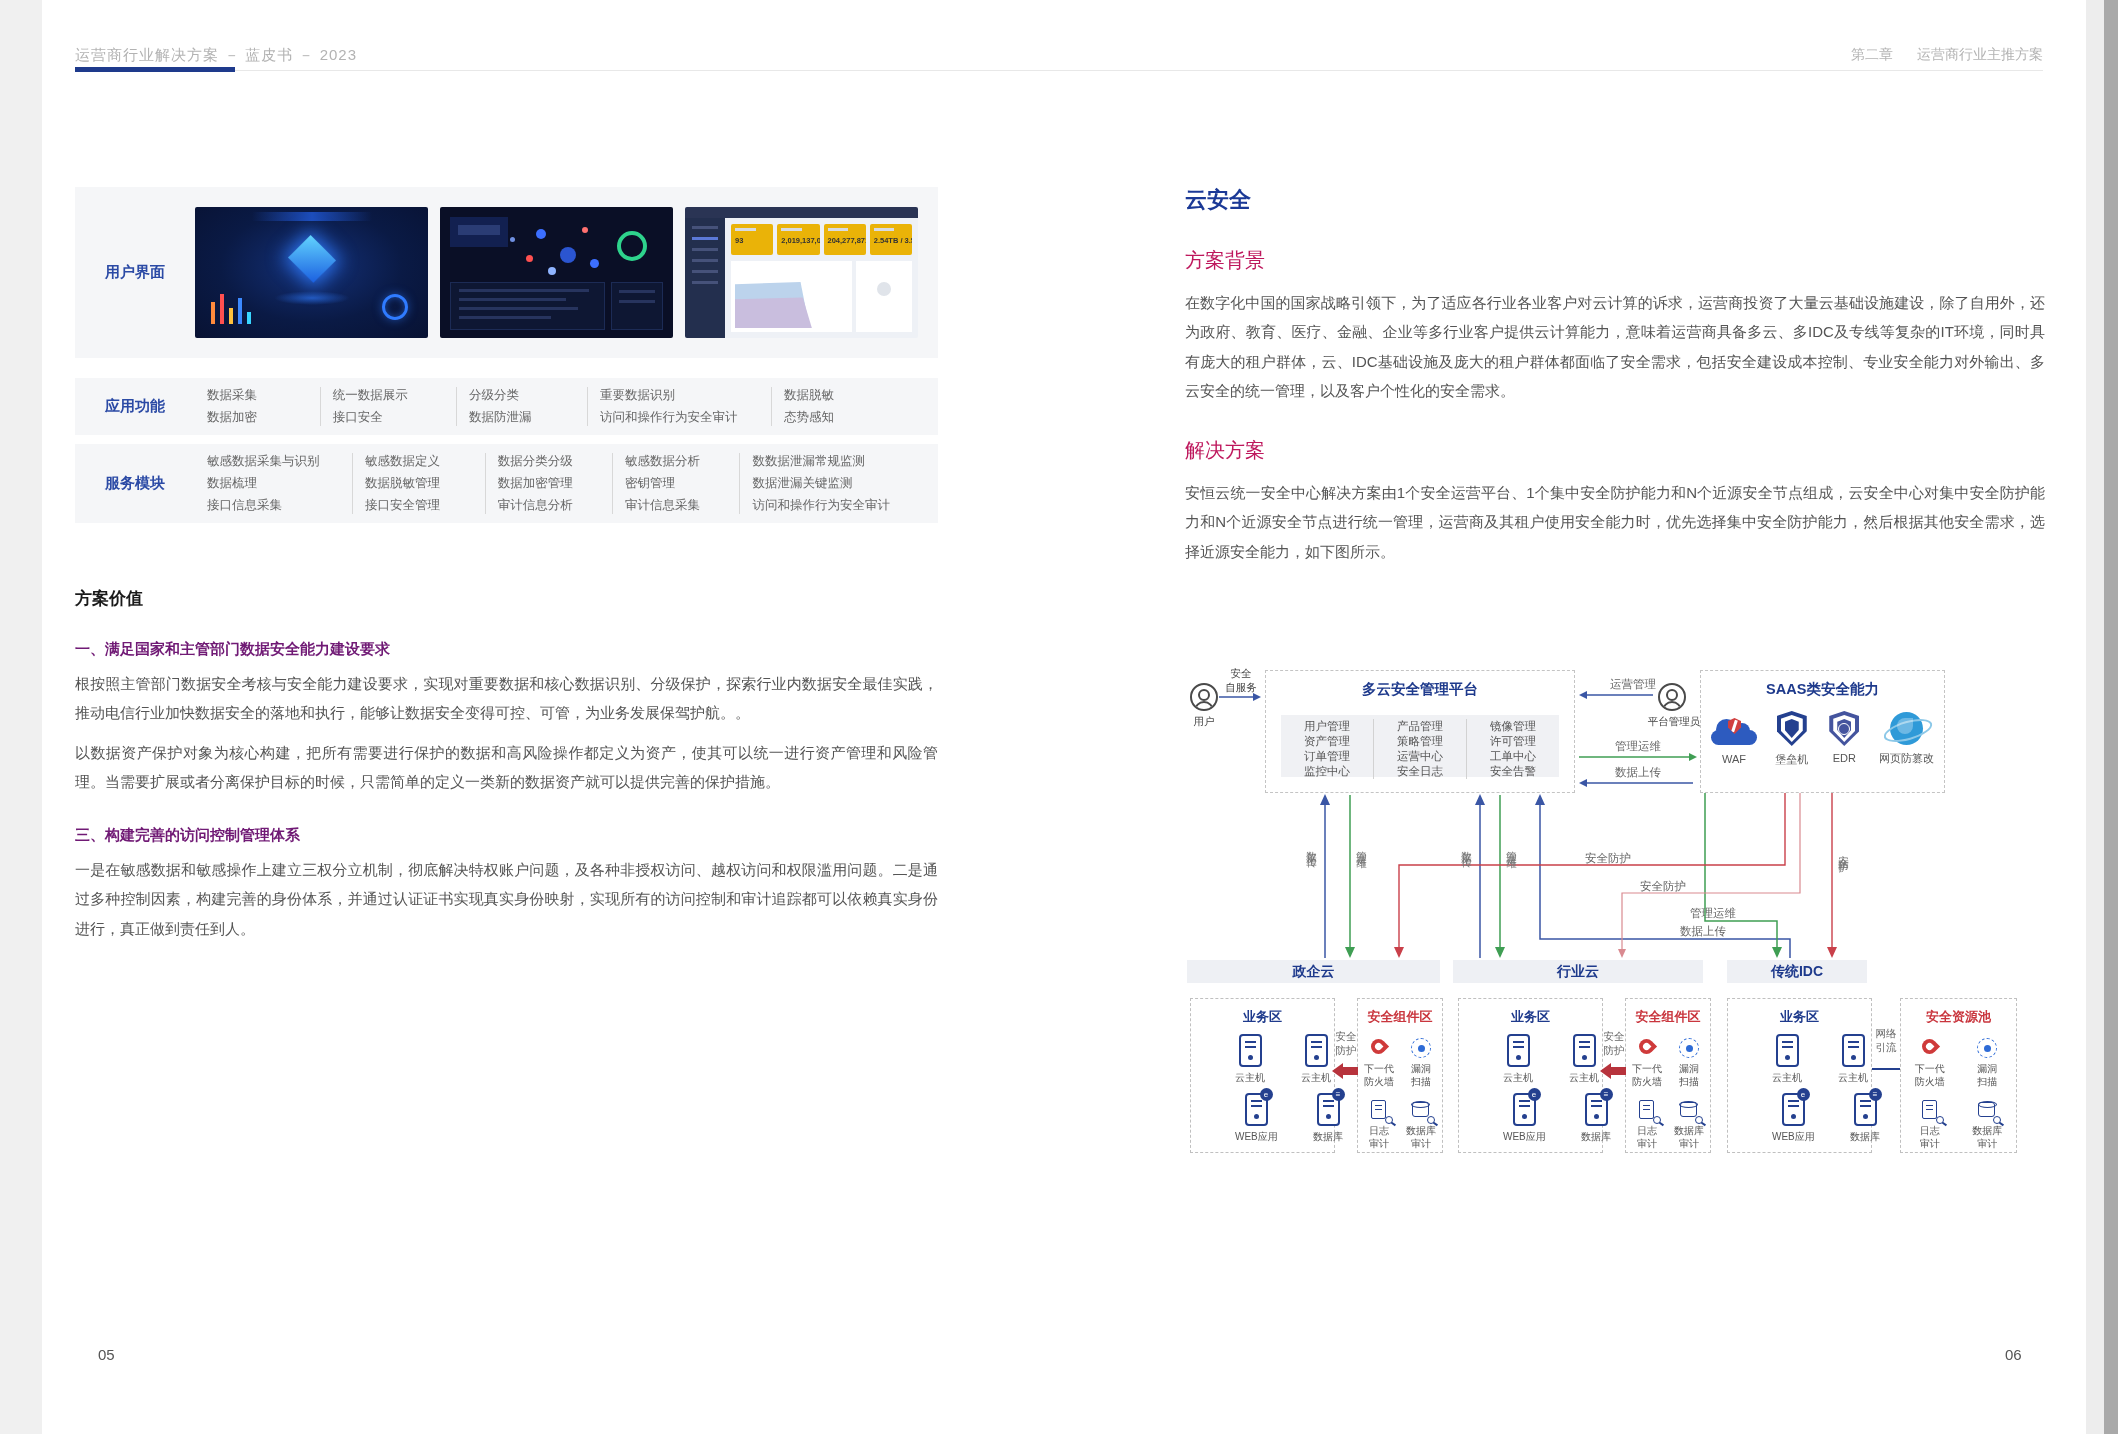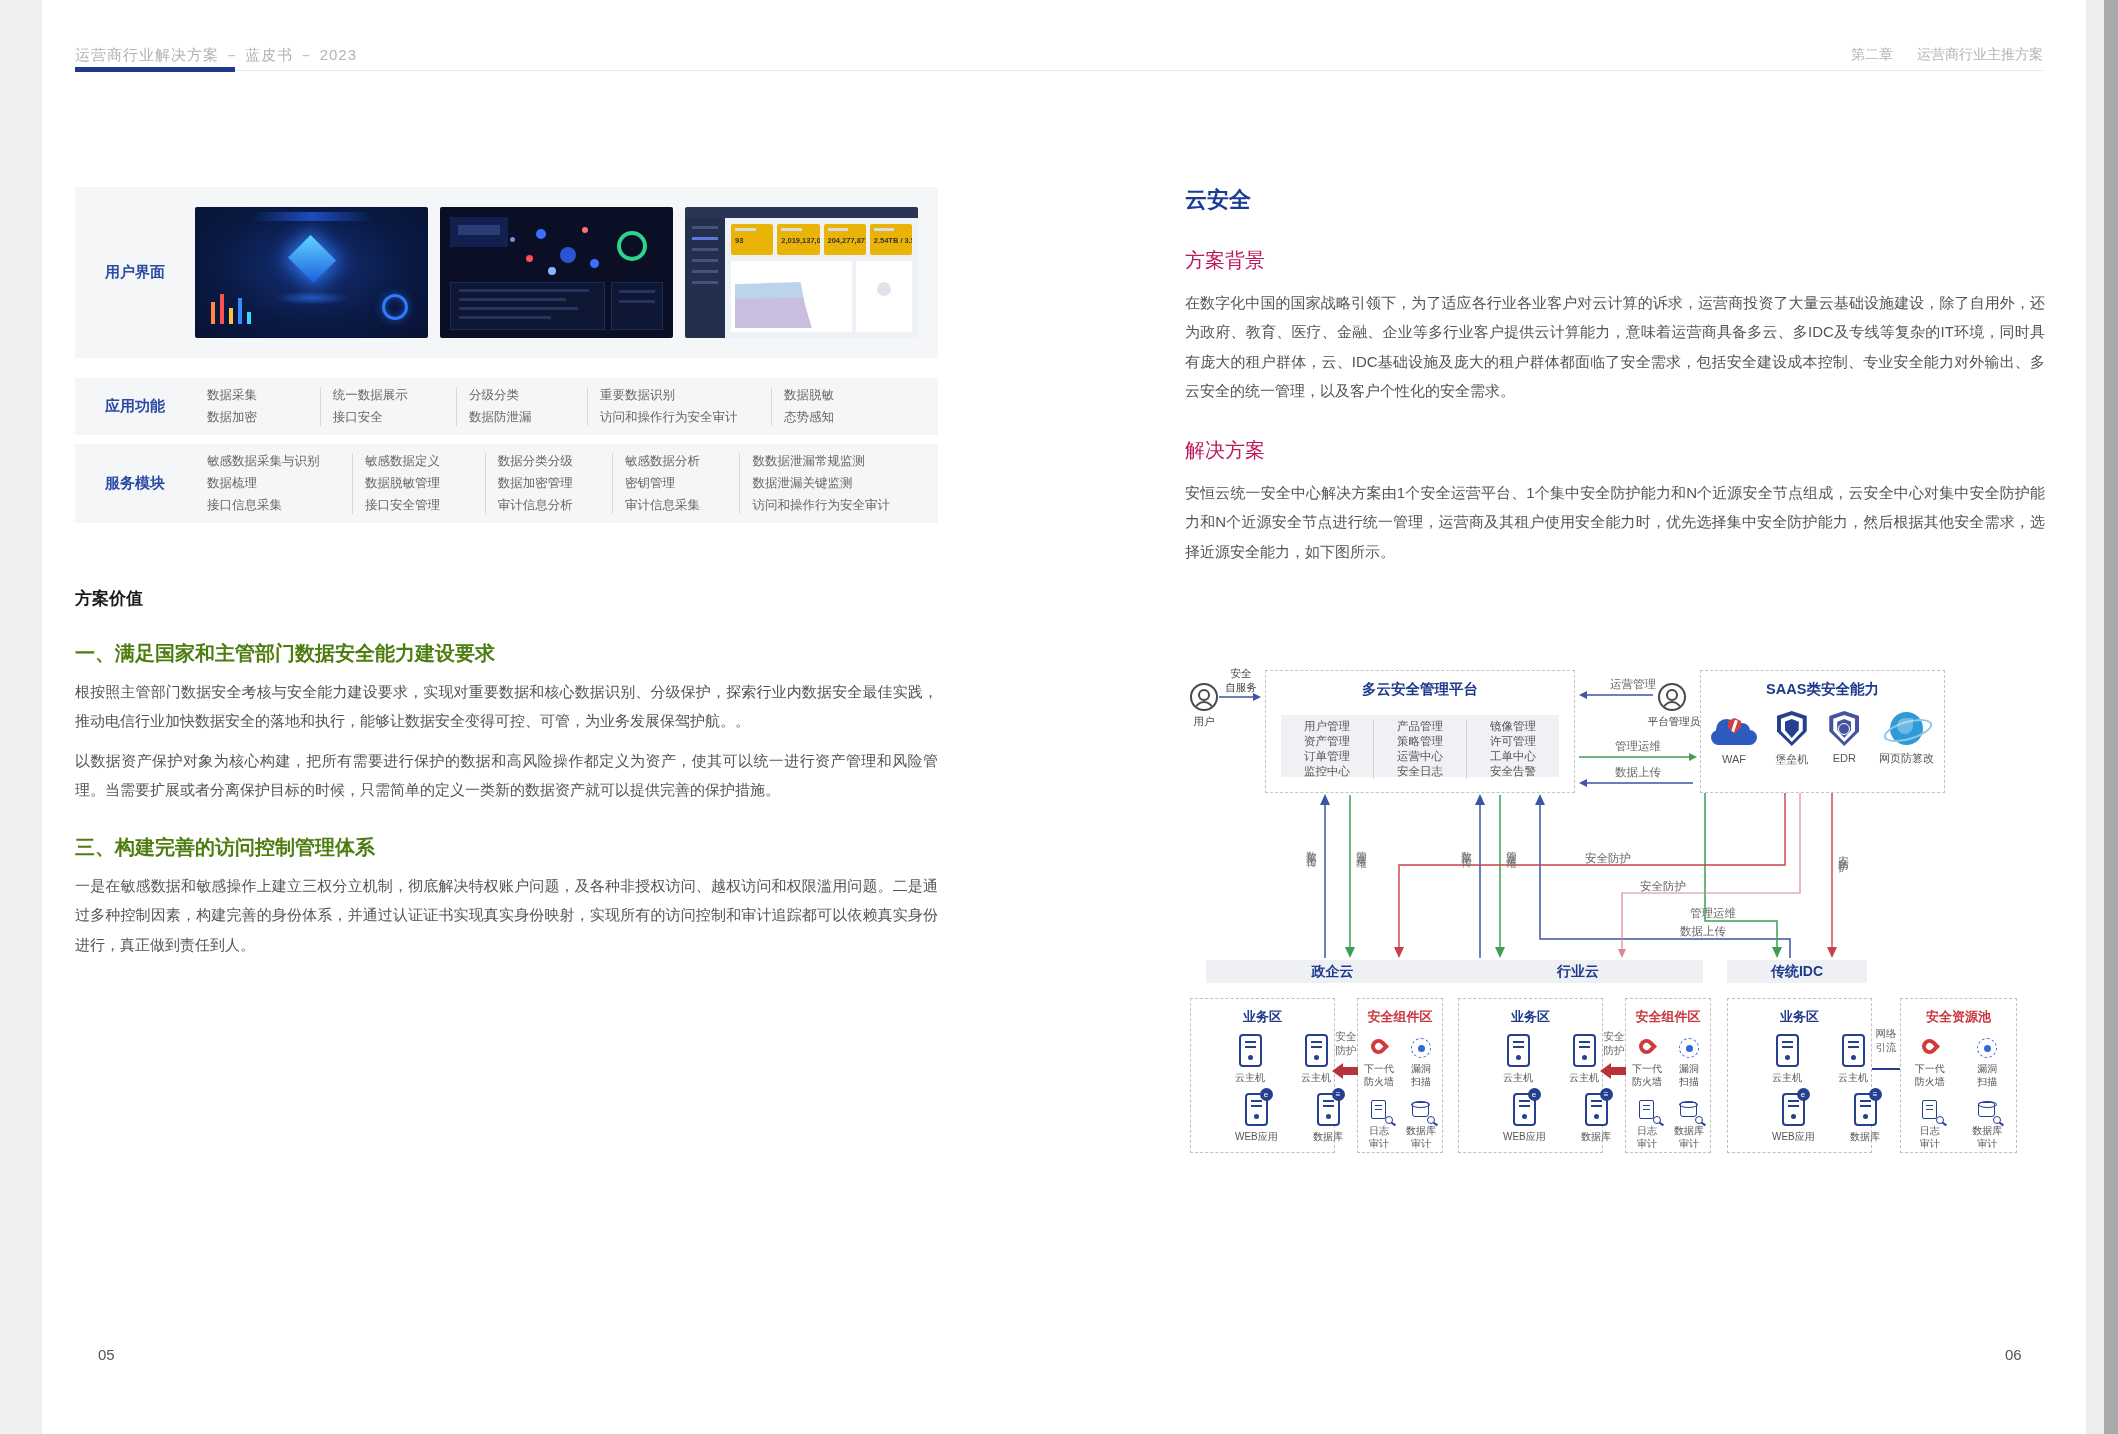--- a/index.html
+++ b/index.html
@@ -71,21 +71,21 @@
   .fn-cols { flex:1; display:flex; }
   .fn-col { padding:0 12px; display:flex; flex-direction:column; justify-content:flex-start; gap:5px; font-size:12.5px; color:#666; }
   .fn-col + .fn-col { border-left:1px solid #d8d8d8; }
   .fw > div:nth-of-type(1){flex:.95} .fw > div:nth-of-type(2){flex:1.05}
   .fw > div:nth-of-type(3){flex:1} .fw > div:nth-of-type(4){flex:1.5} .fw > div:nth-of-type(5){flex:1.15}
   .mw > div:nth-of-type(1){flex:1.3} .mw > div:nth-of-type(2){flex:1.05}
   .mw > div:nth-of-type(3){flex:1} .mw > div:nth-of-type(4){flex:1} .mw > div:nth-of-type(5){flex:1.5}
 
   .value-sec { margin-top:64px; width:863px; }
   .value-title { font-size:17px; font-weight:bold; color:#1a1a1a; }
-  .v-head { margin-top:30px; font-size:20px; font-weight:bold; color:#4d7c0f; }
+  .v-head { margin-top:30px; font-size:15px; font-weight:bold; color:#701a75; }
   .v-body { margin-top:10px; font-size:15px; color:#555; line-height:1.95; text-align:justify; }
 
   
   .right-col { position:absolute; left:1185px; top:185px; width:860px; height:1100px; }
   .sec-title { font-size:22px; font-weight:bold; color:#1b3996; }
   .sub-head { margin-top:32px; font-size:20px; font-weight:normal; color:#be185d; }
   .sub-body { margin-top:14px; font-size:15px; color:#555; line-height:1.95; text-align:justify; }
   .sol-head { margin-top:32px; }
 
   
@@ -453,21 +453,21 @@
       <div class="vlab" style="left:120px;top:188px">数据上传</div>
       <div class="vlab" style="left:170px;top:188px">管理运维</div>
       <div class="vlab" style="left:275px;top:188px">数据上传</div>
       <div class="vlab" style="left:320px;top:188px">管理运维</div>
       <div class="vlab" style="left:652px;top:192px">安全防护</div>
       <div class="hlab" style="left:400px;top:196px">安全防护</div>
       <div class="hlab" style="left:455px;top:224px">安全防护</div>
       <div class="hlab" style="left:505px;top:251px">管理运维</div>
       <div class="hlab" style="left:495px;top:269px">数据上传</div>
 
-      <div class="cloud-bar" style="left:21px;width:253px">政企云</div>
+      <div class="cloud-bar" style="left:2px;width:253px">政企云</div>
       <div class="cloud-bar" style="left:268px;width:250px">行业云</div>
       <div class="cloud-bar" style="left:542px;width:140px">传统IDC</div>
 
       <div class="zone" style="left:5px;width:145px">
         <div class="zone-title zt-blue">业务区</div>
         <div class="srv-row">
 
             <div class="srv">
               <div class="srv-icon"></div>
               <div class="srv-label">云主机</div>

